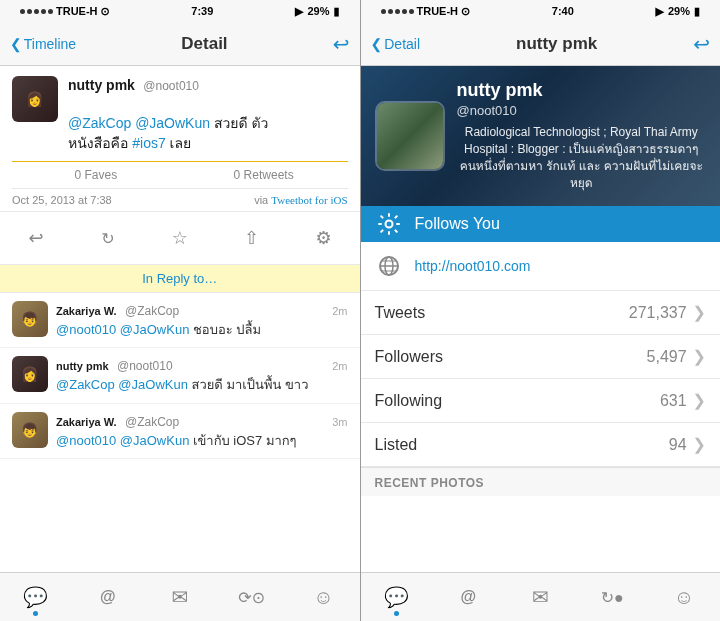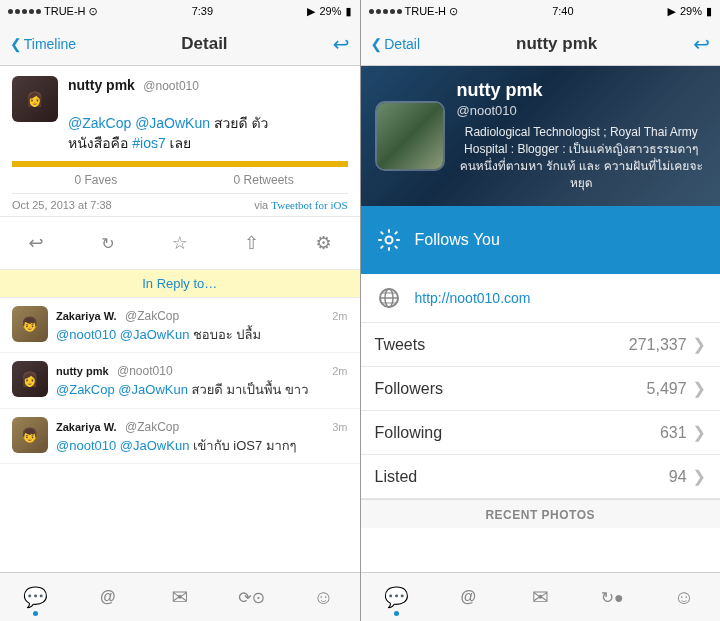--- a/index.html
+++ b/index.html
@@ -22,23 +22,23 @@
       overflow: hidden;
     }
 
     
     .status-bar {
       background: #f7f7f7;
       height: 22px;
       display: flex;
       align-items: center;
       justify-content: space-between;
-      padding: 0 8px;
+      padding: 0 20px;
       font-size: 11px;
-      font-weight: 400;
+      font-weight: 700;
       flex-shrink: 0;
     }
     .status-left { display: flex; align-items: center; gap: 3px; }
     .status-right { display: flex; align-items: center; gap: 4px; }
     .signal-dots { display: flex; gap: 2px; }
     .signal-dot { width: 5px; height: 5px; border-radius: 50%; background: #333; }
 
     
     .nav-bar {
       background: #f7f7f7;
@@ -88,21 +88,21 @@
       font-size: 20px;
     }
     .tweet-user-name { font-size: 14px; font-weight: 700; color: #1a1a1a; }
     .tweet-user-handle { font-size: 12px; color: #888; margin-top: 1px; }
     .tweet-body { font-size: 14px; color: #1a1a1a; margin-top: 20px; line-height: 1.4; }
     .tweet-body .mention { color: #1a8dcc; }
     .tweet-body .hashtag { color: #1a8dcc; }
 
     .tweet-stats {
       display: flex;
-      border-top: 6px solid #eab308;
+      border-top: 1px solid #eab308;
       border-bottom: 1px solid #e8e8e8;
       padding: 6px 0;
       margin: 0 12px;
     }
     .tweet-stat {
       flex: 1;
       text-align: center;
       font-size: 12px;
       color: #888;
     }
@@ -253,21 +253,21 @@
       margin-top: 6px;
       line-height: 1.4;
       text-align: center;
     }
 
     
     .follows-you-row {
       display: flex;
       align-items: center;
       background: #1a8dcc;
-      padding: 20px 14px;
+      padding: 4px 14px;
       gap: 12px;
       flex-shrink: 0;
     }
     .follows-icon {
       width: 28px;
       height: 28px;
       display: flex;
       align-items: center;
       justify-content: center;
       color: rgba(255,255,255,0.9);
@@ -289,21 +289,21 @@
       height: 28px;
       display: flex;
       align-items: center;
       justify-content: center;
       color: #888;
       font-size: 18px;
     }
     .website-url { color: #1a8dcc; font-size: 14px; }
 
     
-    .stats-list { flex: 1; background: #fff; text-align: center; }
+    .stats-list { flex: 1; background: #fff; }
     .stat-row {
       display: flex;
       align-items: center;
       justify-content: space-between;
       padding: 12px 14px;
       border-bottom: 1px solid #e8e8e8;
       cursor: pointer;
     }
     .stat-label { font-size: 16px; color: #333; }
     .stat-value-row { display: flex; align-items: center; gap: 6px; }

